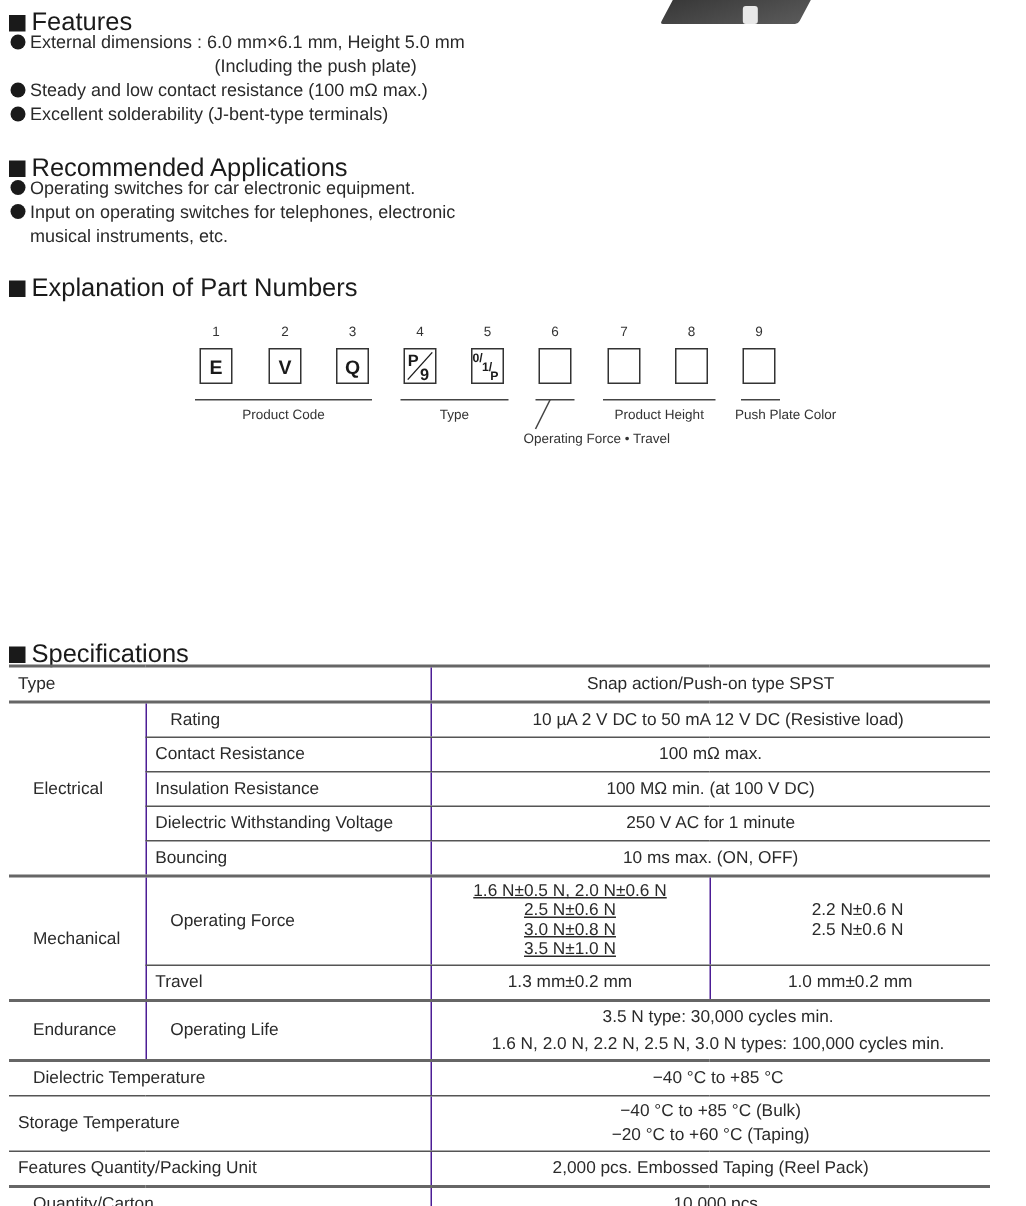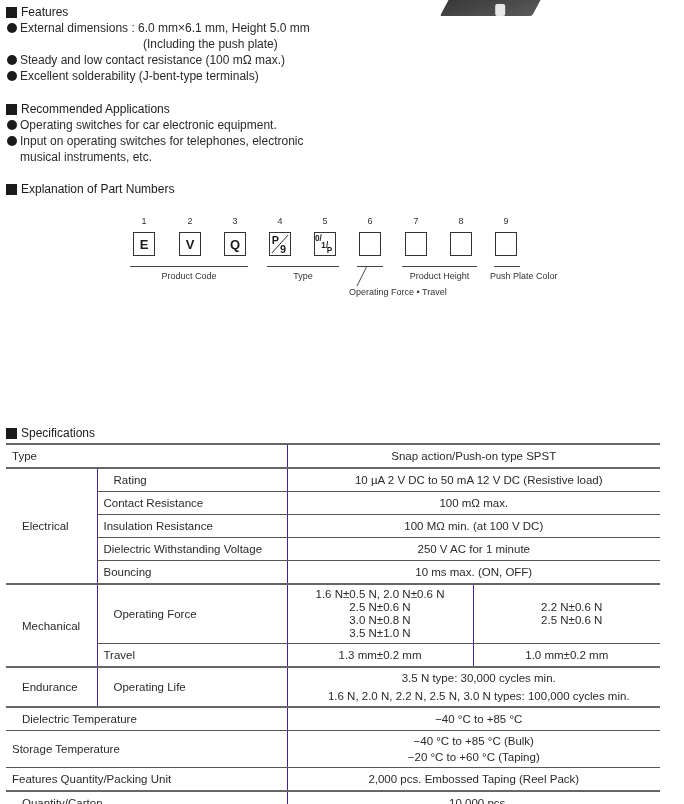--- a/index.html
+++ b/index.html
@@ -2,21 +2,21 @@
 <html><head>
 <meta charset="utf-8">
 <style>
   html, body { margin: 0; padding: 0; background: #ffffff; }
   body { width: 684px; height: 804px; position: relative; overflow: hidden;
          font-family: "Liberation Sans", "DejaVu Sans", sans-serif; color: #222; }
   .abs { position: absolute; }
   .product-photo { left: 448px; top: -14px; width: 92px; height: 30px; background: linear-gradient(160deg,#2f2f2f,#5a5a5a);
                    transform: skewX(-28deg); border-radius: 2px; }
   .product-photo .tab { position: absolute; left: 52px; top: 18px; width: 10px; height: 12px; background: #e8e8e8; border-radius: 2px; transform: skewX(28deg); }
-  .heading { font-size: 12px; display: flex; align-items: center; gap: 2px; color: #1a1a1a; }
+  .heading { font-size: 17px; display: flex; align-items: center; gap: 2px; color: #1a1a1a; }
   .heading .sq { display: inline-block; width: 11px; height: 11px; background: #1a1a1a; margin-right: 2px; }
   .bullet { font-size: 12px; color: #2a2a2a; display: flex; align-items: flex-start; line-height: 16px; }
   .bullet .dot { display: inline-block; width: 10px; height: 10px; border-radius: 50%; background: #1a1a1a; margin: 3px 3px 0 1px; flex: 0 0 auto; }
   .indent { font-size: 12px; color: #2a2a2a; line-height: 16px; }
 
   .pn-num { font-size: 9px; color: #333; width: 22px; text-align: center; }
   .pn-box { width: 22px; height: 24px; border: 1.2px solid #333; box-sizing: border-box; font-weight: bold; font-size: 13px;
             display: flex; align-items: center; justify-content: center; color: #1a1a1a; background: #fff; }
   .pn-line { height: 1px; background: #444; }
   .pn-label { font-size: 9px; color: #333; text-align: center; white-space: nowrap; }
@@ -153,21 +153,21 @@
     <td class="vl">Dielectric Withstanding Voltage</td>
     <td colspan="2" class="c vl">250 V AC for 1 minute</td>
   </tr>
   <tr>
     <td class="vl">Bouncing</td>
     <td colspan="2" class="c vl">10 ms max. (ON, OFF)</td>
   </tr>
   <tr class="thick">
     <td rowspan="2">Mechanical</td>
     <td class="vl" style="height:58px;">Operating Force</td>
-    <td class="c vl" style="line-height:13px;padding:2px 4px;">
+    <td class="c vl" style="line-height:13px;padding:2px 4px;text-decoration:underline;">
       <div>1.6 N±0.5 N, 2.0 N±0.6 N</div>
       <div>2.5 N±0.6 N</div>
       <div>3.0 N±0.8 N</div>
       <div>3.5 N±1.0 N</div>
     </td>
     <td class="c vl" style="line-height:13px;">
       <div>2.2 N±0.6 N</div>
       <div>2.5 N±0.6 N</div>
     </td>
   </tr>

